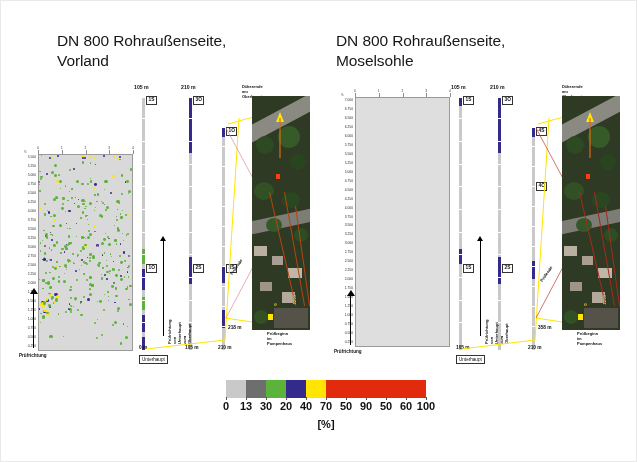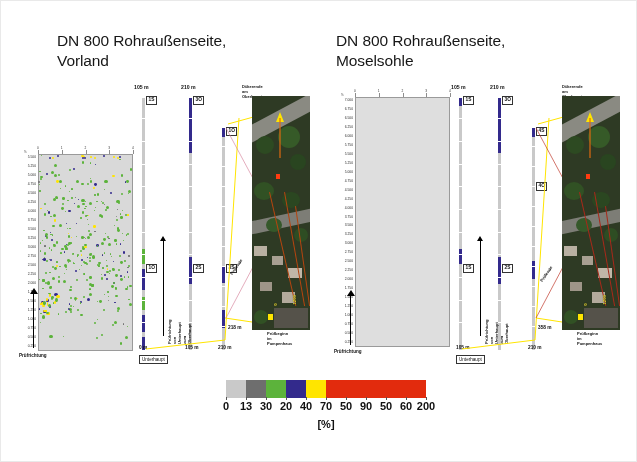--- a/index.html
+++ b/index.html
@@ -835,18 +835,18 @@
         <span style="left: 50%;">70</span>
         <div class="legend-tickline" style="left: 50%; top: -3px;"></div>
         <span style="left: 60%;">50</span>
         <div class="legend-tickline" style="left: 60%; top: -3px;"></div>
         <span style="left: 70%;">90</span>
         <div class="legend-tickline" style="left: 70%; top: -3px;"></div>
         <span style="left: 80%;">50</span>
         <div class="legend-tickline" style="left: 80%; top: -3px;"></div>
         <span style="left: 90%;">60</span>
         <div class="legend-tickline" style="left: 90%; top: -3px;"></div>
-        <span style="left: 100%;">200</span>
+        <span style="left: 100%;">100</span>
         <div class="legend-tickline" style="left: 100%; top: -3px;"></div>
       </div>
     <div class="legend-unit" style="left:100px;top:38px;">[%]</div>
   </div>
 </div>
 
 </body></html>

